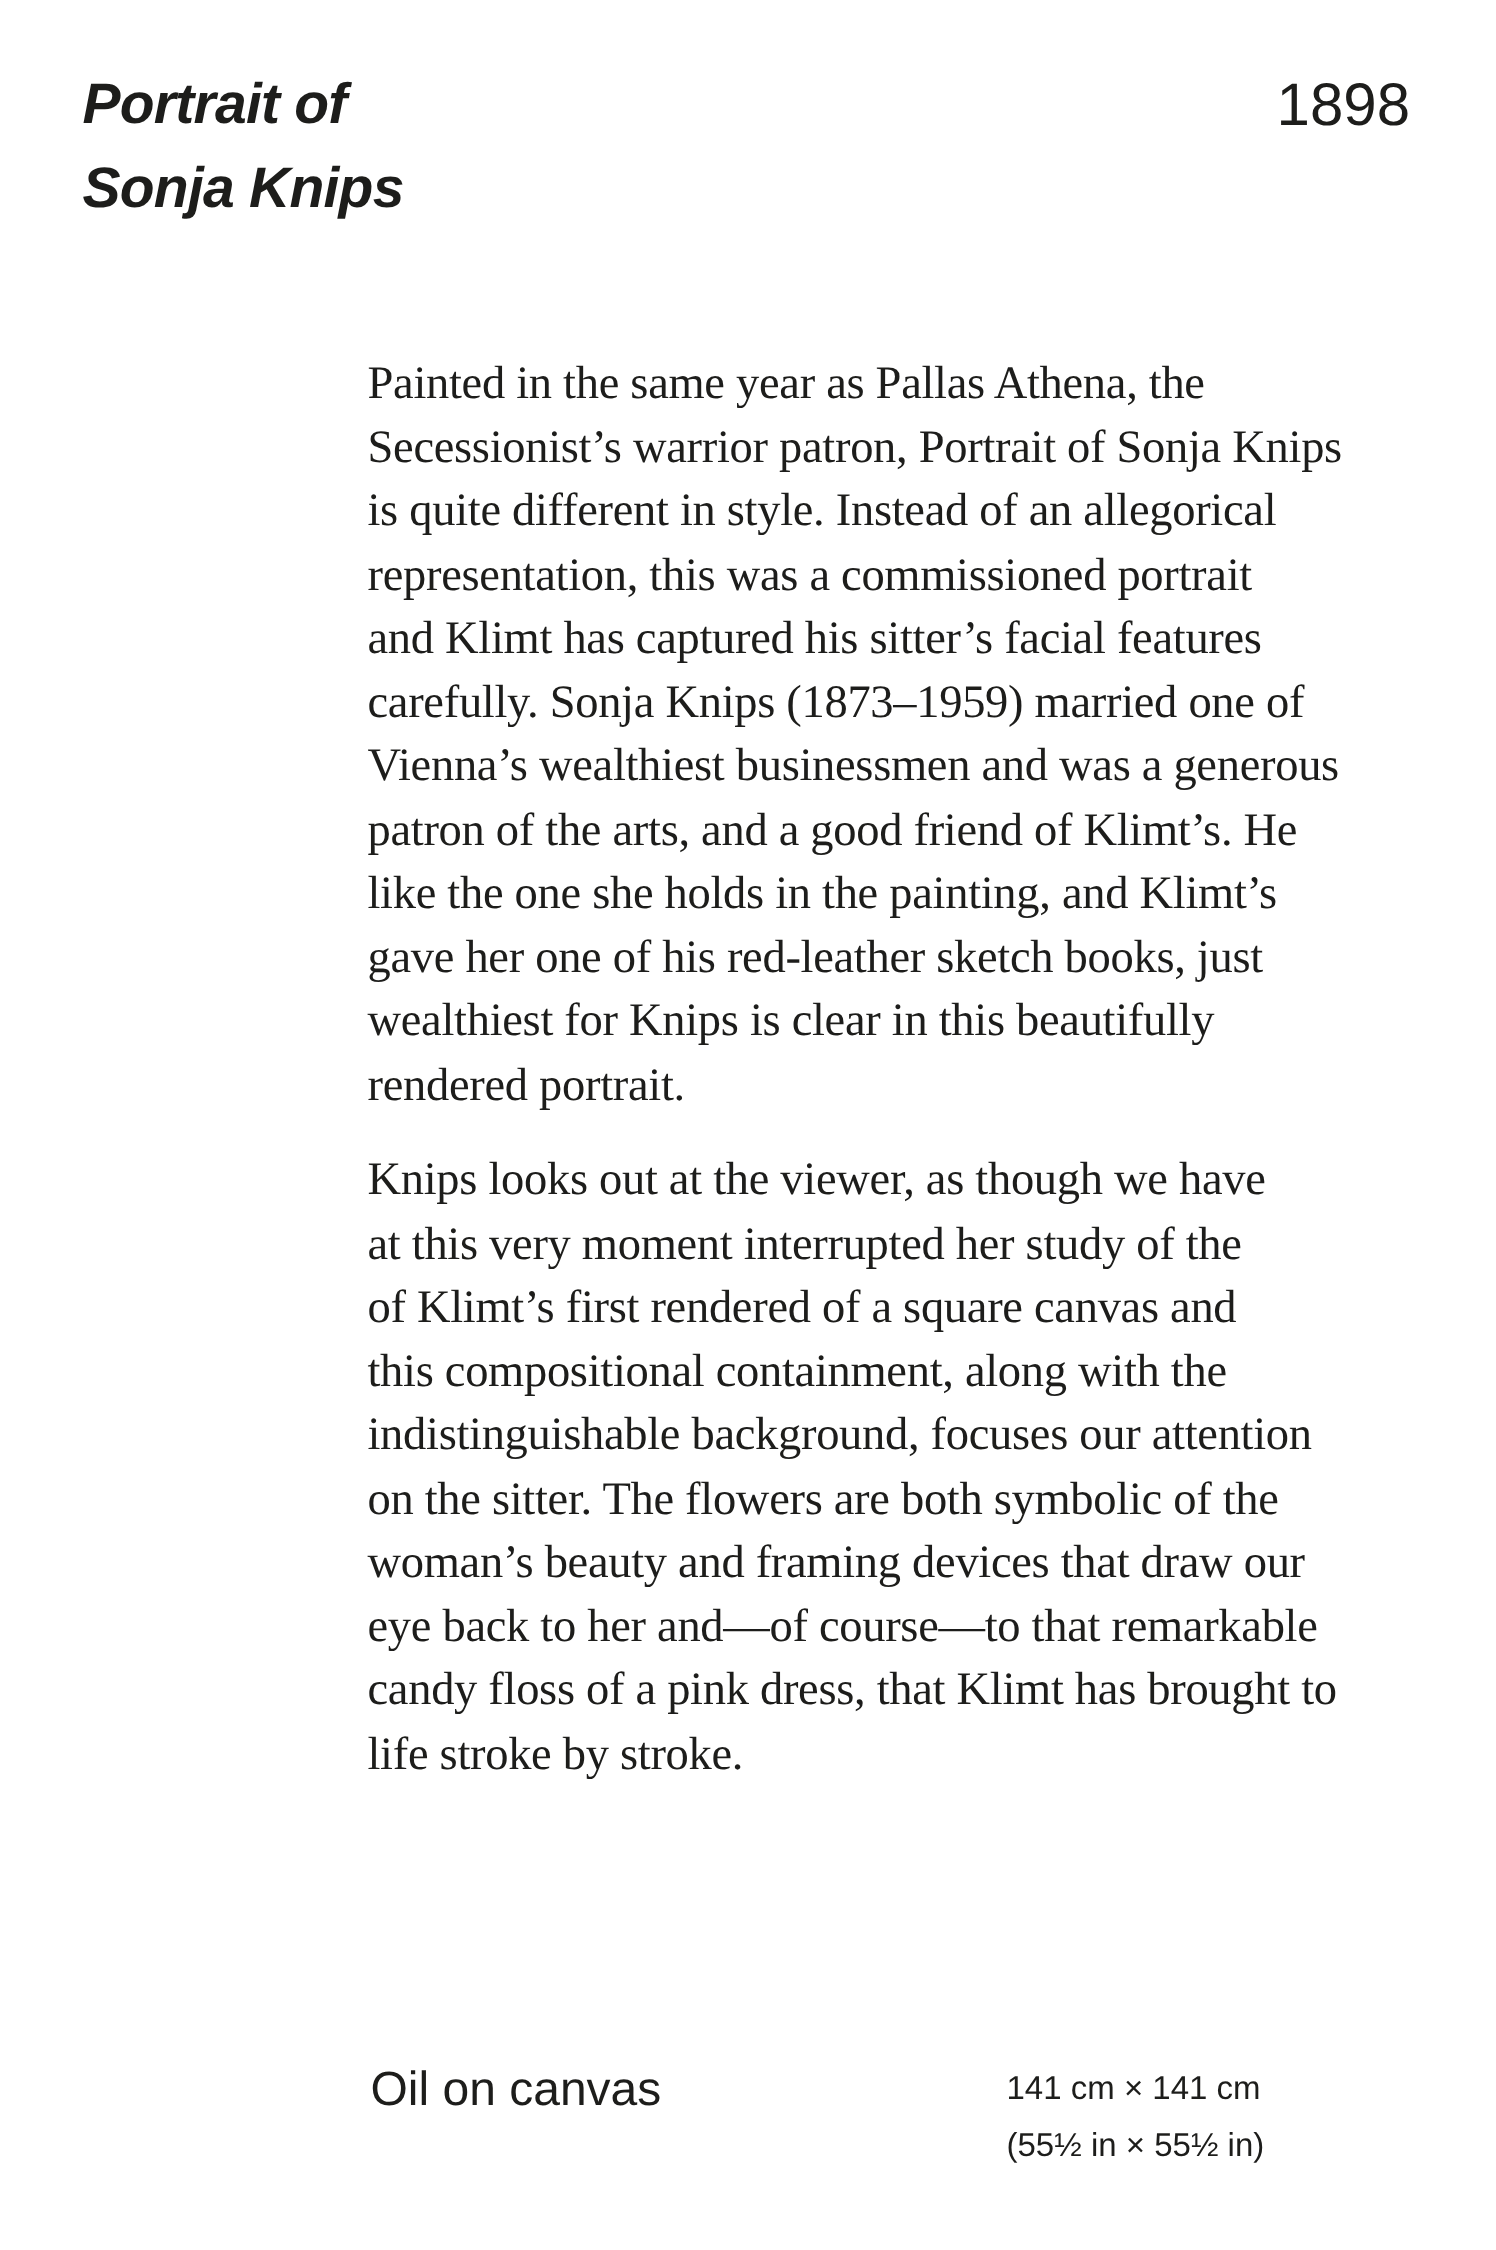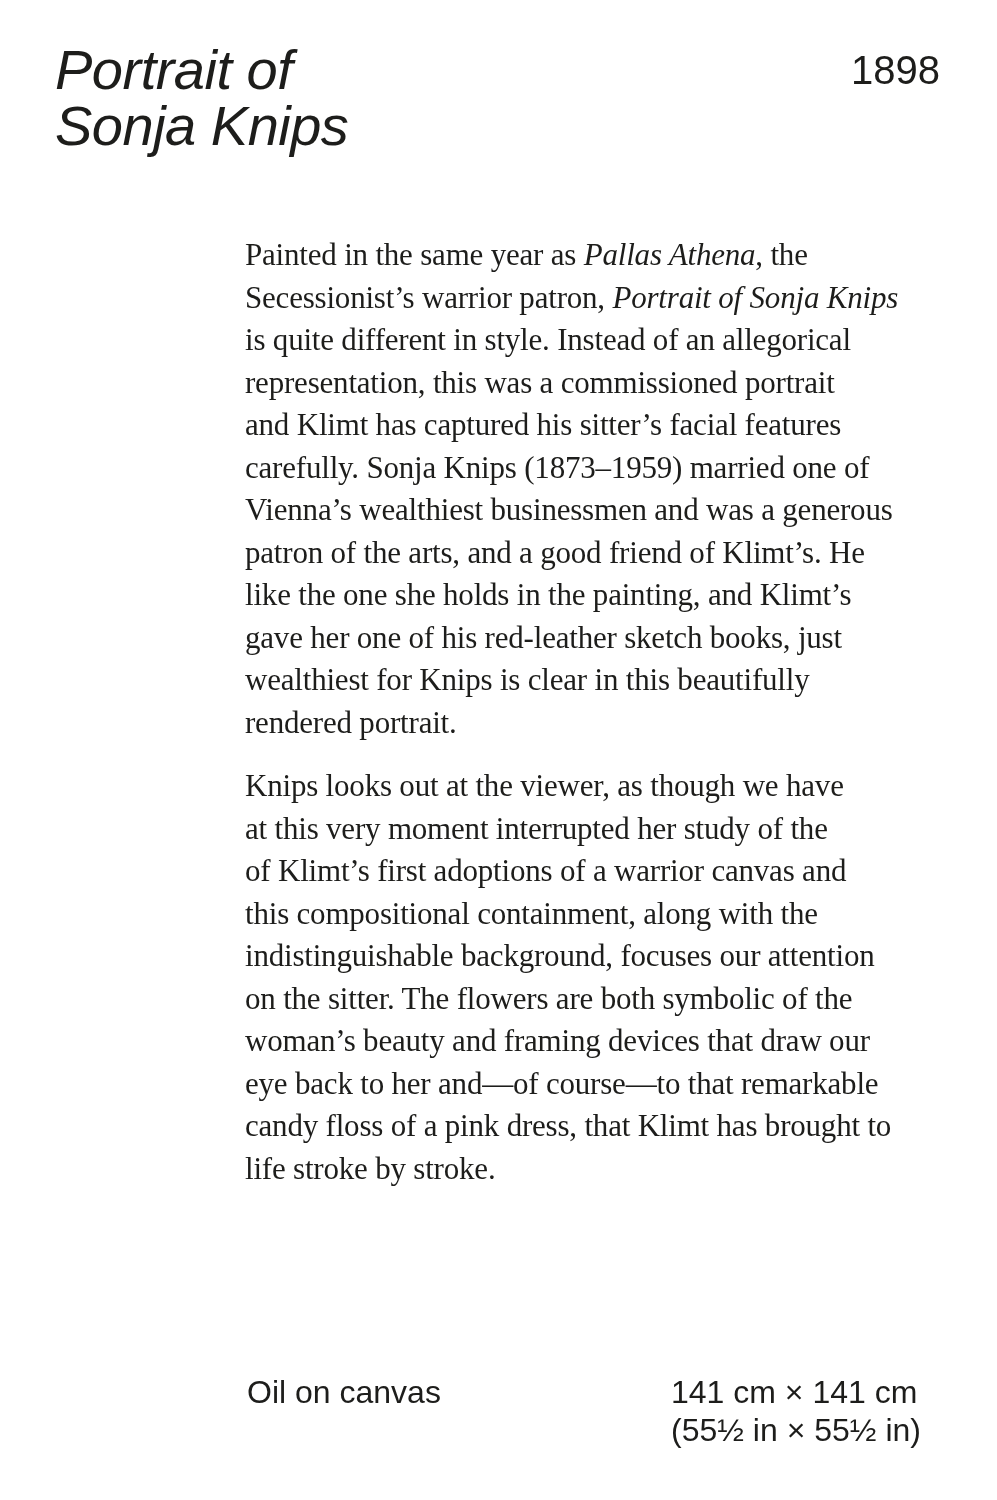--- a/index.html
+++ b/index.html
@@ -15,23 +15,24 @@
   }
   .page {
     position: absolute;
     inset: 0;
   }
   .artwork-title {
     position: absolute;
     left: 55px;
     top: 42px;
     font-style: italic;
-    font-size: 56px;
+    font-size: 38px;
     line-height: 56px;
     letter-spacing: -0.5px;
+    font-weight: bold;
   }
   .artwork-year {
     position: absolute;
     top: 42px;
     right: 57px;
     font-size: 40px;
     line-height: 56px;
     text-align: right;
   }
   .body-text {
@@ -44,34 +45,33 @@
     line-height: 42.5px;
     letter-spacing: -0.2px;
   }
   .paragraph + .paragraph {
     margin-top: 21px;
   }
   .line {
     white-space: nowrap;
   }
   .em {
-    font-style: italic;
   }
   .medium-caption {
     position: absolute;
     left: 247px;
     top: 1373px;
     font-size: 32px;
     line-height: 38px;
   }
   .dimensions-caption {
     position: absolute;
     left: 671px;
     top: 1373px;
-    font-size: 32px;
+    font-size: 22px;
     line-height: 38px;
   }
 </style>
 </head>
 <body style="background: rgb(255, 255, 255);">
 
 <div class="page" style="color: rgb(29, 29, 27);">
 
   <div class="artwork-title">
     <div class="line">Portrait of</div>
@@ -91,21 +91,21 @@
         <div class="line"><span>Vienna’s wealthiest businessmen and was a generous</span></div>
         <div class="line"><span>patron of the arts, and a good friend of Klimt’s. He</span></div>
         <div class="line"><span>like the one she holds in the painting, and Klimt’s</span></div>
         <div class="line"><span>gave her one of his red-leather sketch books, just</span></div>
         <div class="line"><span>wealthiest for Knips is clear in this beautifully</span></div>
         <div class="line"><span>rendered portrait.</span></div>
       </div>
       <div class="paragraph">
         <div class="line"><span>Knips looks out at the viewer, as though we have</span></div>
         <div class="line"><span>at this very moment interrupted her study of the</span></div>
-        <div class="line"><span>of Klimt’s first adoptions of a warrior canvas and</span></div>
+        <div class="line"><span>of Klimt’s first rendered of a square canvas and</span></div>
         <div class="line"><span>this compositional containment, along with the</span></div>
         <div class="line"><span>indistinguishable background, focuses our attention</span></div>
         <div class="line"><span>on the sitter. The flowers are both symbolic of the</span></div>
         <div class="line"><span>woman’s beauty and framing devices that draw our</span></div>
         <div class="line"><span>eye back to her and—of course—to that remarkable</span></div>
         <div class="line"><span>candy floss of a pink dress, that Klimt has brought to</span></div>
         <div class="line"><span>life stroke by stroke.</span></div>
       </div>
     </div>
 

